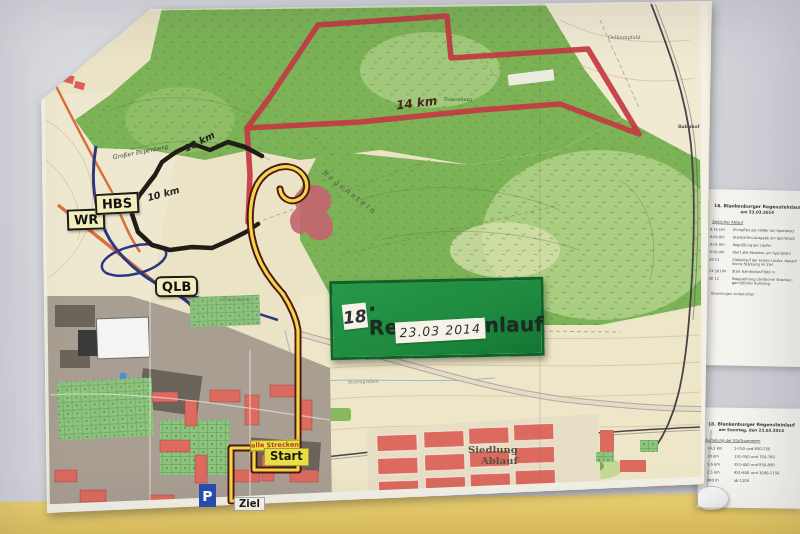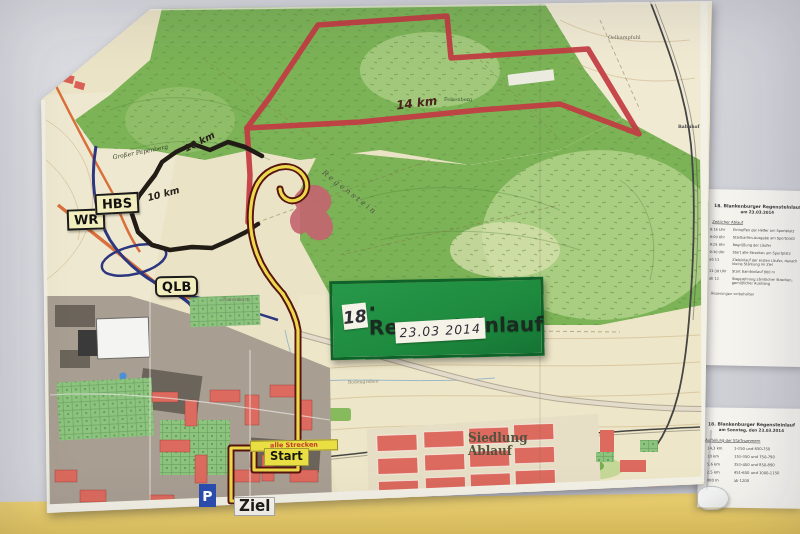--- a/index.html
+++ b/index.html
@@ -331,40 +331,40 @@
           <path d="M298,456 L298,470 L254,470 L254,448 L231,448 L231,501 L258,501"></path>
         </g>
       </g>
     </g>
   </svg>
 
   <div class="roadsign" style="left:67px;top:209px;transform:rotate(-2deg);">WR</div>
   <div class="roadsign" style="left:95px;top:193px;transform:rotate(-3deg);">HBS</div>
   <div class="roadsign" style="left:155px;top:276px;transform:rotate(-1deg);border-radius:6px;">QLB</div>
 
-  <div class="smallsign" style="left:250px;top:440px;font-size:6.5px;color:#c03a2c;background:#eadf42;border:1px solid #9a8f30;padding:1px 19px;transform:rotate(-1deg);z-index:9;">alle Strecken</div>
+  <div class="smallsign" style="left:250px;top:440px;font-size:6.5px;color:#c03a2c;background:#eadf42;border:1px solid #9a8f30;padding:1px 0;transform:rotate(-1deg);z-index:9;">alle Strecken</div>
   <div class="smallsign" style="left:264px;top:448px;font-size:11.5px;color:#15150f;background:#e9df44;border:1px solid rgba(60,60,30,.4);padding:2px 5px;z-index:9;">Start</div>
-  <div class="smallsign" style="left:234px;top:497px;font-size:15px;color:#1c1c18;background:#f6f4ec;border:1px solid #aaa;padding:1px 4px;z-index:9;">Ziel</div>
+  <div class="smallsign" style="left:234px;top:497px;font-size:10px;color:#1c1c18;background:#f6f4ec;border:1px solid #aaa;padding:1px 4px;z-index:9;">Ziel</div>
   <div class="smallsign" style="left:199px;top:484px;width:17px;height:23px;background:#2b4db0;color:#fff;font-size:14px;display:flex;align-items:center;justify-content:center;z-index:9;">P</div>
 
   <div id="event-sign">
     <div id="sign-row1">
       <div class="sticker" id="sticker-18">18</div>
       <div id="sign-title">. Regensteinlauf</div>
     </div>
     <div class="sticker" id="sticker-date">23.03 2014</div>
   </div>
 
   <div class="hand" style="left:396px;top:96px;font-size:12px;color:#4a241c;transform:rotate(-7deg);">14 km</div>
   <div class="hand" style="left:183px;top:136px;font-size:9.5px;color:#26221a;transform:rotate(-27deg);">10 km</div>
   <div class="hand" style="left:147px;top:188px;font-size:9.5px;color:#26221a;transform:rotate(-15deg);">10 km</div>
 
   <div class="mlabel" style="left:112px;top:148px;font-size:6px;color:#2f3f28;transform:rotate(-11deg);font-style:italic;">Großer Papenberg</div>
   <div class="mlabel" style="left:326px;top:168px;font-size:7.5px;letter-spacing:2.5px;color:#55544a;font-style:italic;transform:rotate(38deg);transform-origin:left top;">Regenstein</div>
-  <div class="mlabel" style="left:468px;top:432px;font-size:12px;font-weight:bold;color:#55523f;text-align:left;line-height:1.1;">
+  <div class="mlabel" style="left:468px;top:444px;font-size:10px;font-weight:bold;color:#55523f;text-align:right;line-height:1.1;">
     <div>Siedlung</div>
     <div>Ablauf</div>
   </div>
   <div class="mlabel" style="left:608px;top:34px;font-size:5px;color:#6a685c;">Oelkampfuhl</div>
   <div class="mlabel" style="left:444px;top:96px;font-size:5px;color:#3c5a33;">Felsenberg</div>
   <div class="mlabel" style="left:678px;top:124px;font-size:4.5px;font-weight:bold;color:#444;">Bahnhof</div>
   <div class="mlabel" style="left:348px;top:379px;font-size:4.5px;color:#8a8878;transform:rotate(-2deg);">Bodengraben</div>
   <div class="mlabel" style="left:222px;top:296px;font-size:5px;color:#77756a;">Platenberg</div>
 
   <div id="pin-wire"></div>

